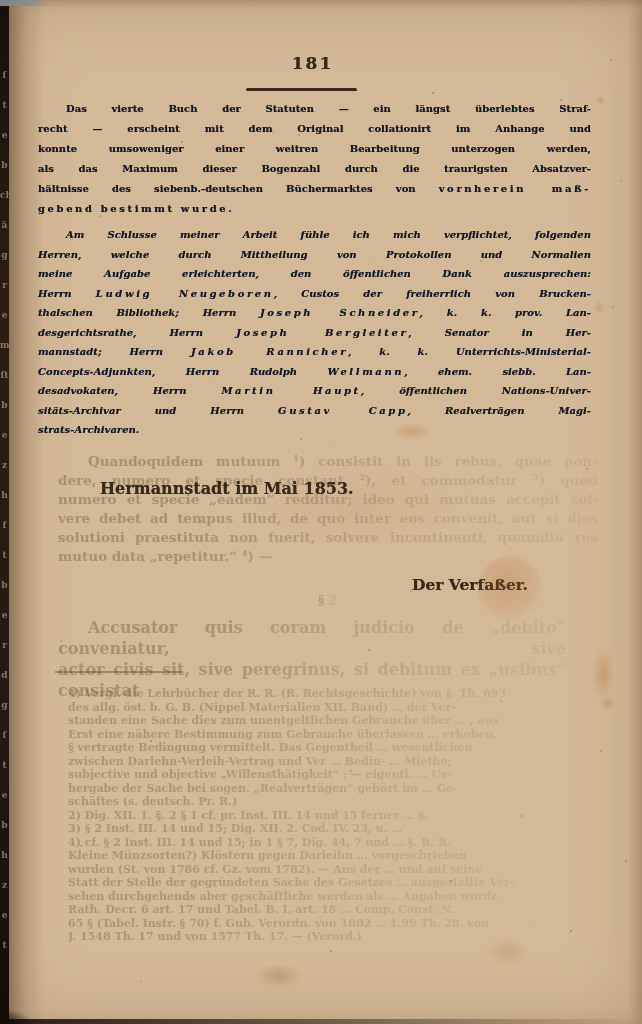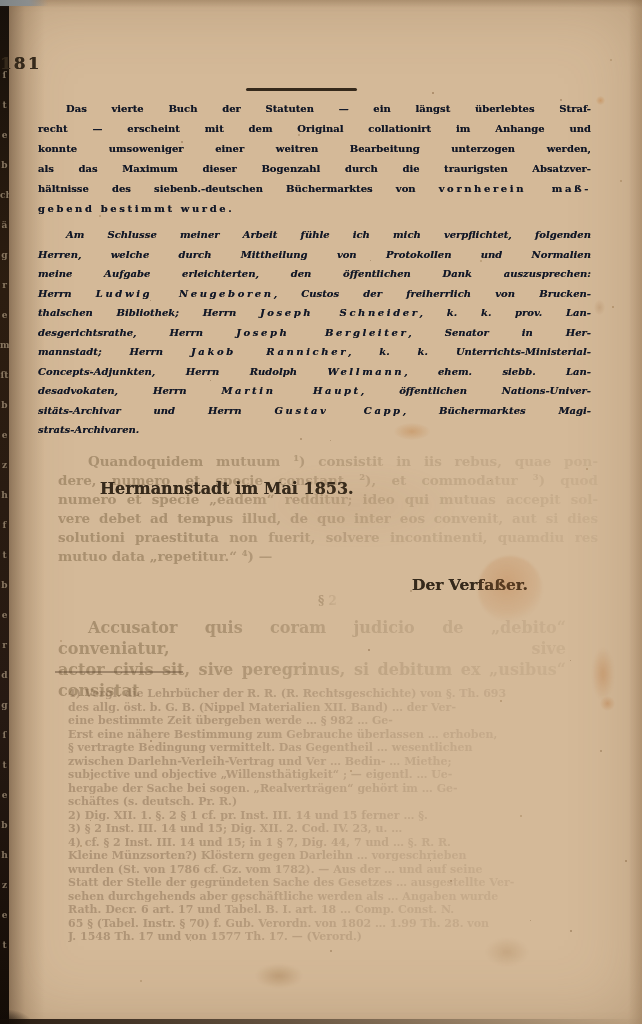--- a/index.html
+++ b/index.html
@@ -17,21 +17,21 @@
   
   .para{position:absolute; left:38px; width:553px; color:#0f172a;
         font-weight:700; font-size:10px; line-height:20px;
         text-shadow:0 0 .4px rgba(53,41,27,.75);}
   .para .line{text-align:justify; text-align-last:justify; height:20px; white-space:normal;}
   .p1{top:99px;}
   .p2{top:225px;} .p2 .line{height:19.5px; line-height:19.5px;font-style:italic;}
   .para .line:first-child{text-indent:28px;}
   [data-last-left] .line:last-child{text-align-last:left;}
   .gesperrt{letter-spacing:2.6px;}
-  .pagenum{position:absolute; top:53px; left:0; width:625px; text-align:left;
+  .pagenum{position:absolute; top:53px; left:0; width:625px; text-align:center;
            color:#35291b; font-weight:700; font-size:17px; letter-spacing:2px;
            text-shadow:0 0 .4px rgba(53,41,27,.8);}
   .pagenum-rule{position:absolute; top:88px; left:246px; width:111px; height:3px;
            background:#35291b; border-radius:2px;}
   .dateline{position:absolute; left:100px; top:479px; color:#35291b;
            font-weight:700; font-size:16px; text-shadow:0 0 .4px rgba(53,41,27,.8);}
   .signature{position:absolute; left:412px; top:575px; color:#35291b;
            font-weight:700; font-size:15.5px; text-shadow:0 0 .4px rgba(53,41,27,.8);}
   
   .ghost{position:absolute; color:rgba(122,97,66,.5); font-weight:700; filter:blur(.55px);
@@ -163,21 +163,21 @@
     </div>
   <div class="ghost ghost-section">§ 2</div>
   <div class="ghost ghost-accusator">
       <div class="line"><span>Accusator quis coram judicio de „debito“ conveniatur, sive</span></div>
       <div class="line"><span>actor civis sit, sive peregrinus, si debitum ex „usibus“ consistat</span></div>
     </div>
   <div class="ghost-fnrule"></div>
   <div class="ghost ghost-footnotes" data-last-left="">
       <div class="line"><span>4) Vergl. die Lehrbücher der R. R. (R. Rechtsgeschichte) von §. Th. 693</span></div>
       <div class="line"><span>des allg. öst. b. G. B. (Nippel Materialien XII. Band) … der Ver-</span></div>
-      <div class="line"><span>eine bestimmte Zeit übergeben werde … § 982 … Ge-</span></div>
+      <div class="line"><span>standen eine Sache dies zum unentgeltlichen Gebrauche über … , aus</span></div>
       <div class="line"><span>Erst eine nähere Bestimmung zum Gebrauche überlassen … erhoben,</span></div>
       <div class="line"><span>§ vertragte Bedingung vermittelt. Das Gegentheil … wesentlichen</span></div>
       <div class="line"><span>zwischen Darlehn-Verleih-Vertrag und Ver … Bedin- … Miethe;</span></div>
       <div class="line"><span>subjective und objective „Willensthätigkeit“ ; — eigentl. … Ue-</span></div>
       <div class="line"><span>hergabe der Sache bei sogen. „Realverträgen“ gehört im … Ge-</span></div>
       <div class="line"><span>schäftes (s. deutsch. Pr. R.)</span></div>
       <div class="line"><span>2) Dig. XII. 1. §. 2 § 1 cf. pr. Inst. III. 14 und 15 ferner … §.</span></div>
       <div class="line"><span>3) § 2 Inst. III. 14 und 15; Dig. XII. 2. Cod. IV. 23, u. …</span></div>
       <div class="line"><span>4) cf. § 2 Inst. III. 14 und 15; in 1 § 7, Dig. 44, 7 und … §. R. R.</span></div>
       <div class="line"><span>Kleine Münzsorten?) Klöstern gegen Darleihn … vorgeschrieben</span></div>
@@ -203,21 +203,21 @@
   <section class="para p2" data-last-left="">
       <div class="line"><span>Am Schlusse meiner Arbeit fühle ich mich verpflichtet, folgenden</span></div>
       <div class="line"><span>Herren, welche durch Mittheilung von Protokollen und Normalien</span></div>
       <div class="line"><span>meine Aufgabe erleichterten, den öffentlichen Dank auszusprechen:</span></div>
       <div class="line"><span>Herrn </span><span class="gesperrt">Ludwig Neugeboren</span><span>, Custos der freiherrlich von Brucken-</span></div>
       <div class="line"><span>thalschen Bibliothek; Herrn </span><span class="gesperrt">Joseph Schneider</span><span>, k. k. prov. Lan-</span></div>
       <div class="line"><span>desgerichtsrathe, Herrn </span><span class="gesperrt">Joseph Bergleiter</span><span>, Senator in Her-</span></div>
       <div class="line"><span>mannstadt; Herrn </span><span class="gesperrt">Jakob Rannicher</span><span>, k. k. Unterrichts-Ministerial-</span></div>
       <div class="line"><span>Concepts-Adjunkten, Herrn Rudolph </span><span class="gesperrt">Wellmann</span><span>, ehem. siebb. Lan-</span></div>
       <div class="line"><span>desadvokaten, Herrn </span><span class="gesperrt">Martin Haupt</span><span>, öffentlichen Nations-Univer-</span></div>
-      <div class="line"><span>sitäts-Archivar und Herrn </span><span class="gesperrt">Gustav Capp</span><span>, Büchermarktes Magi-</span></div>
+      <div class="line"><span>sitäts-Archivar und Herrn </span><span class="gesperrt">Gustav Capp</span><span>, Realverträgen Magi-</span></div>
       <div class="line"><span>strats-Archivaren.</span></div>
     </section>
 
   <div class="dateline">Hermannstadt im Mai 1853.</div>
   <div class="signature">Der Verfaßer.</div>
 
   <div class="stain st1"></div>
   <div class="stain st2"></div>
   <div class="stain st3"></div>
   <div class="stain st4"></div>

